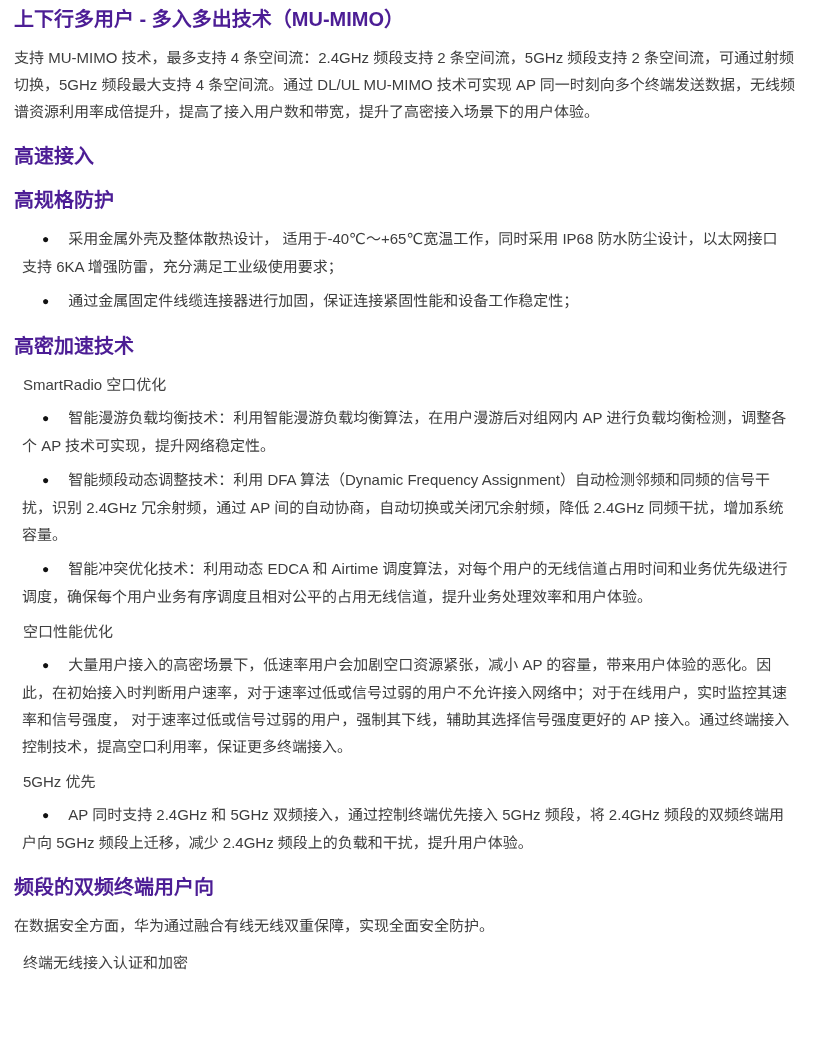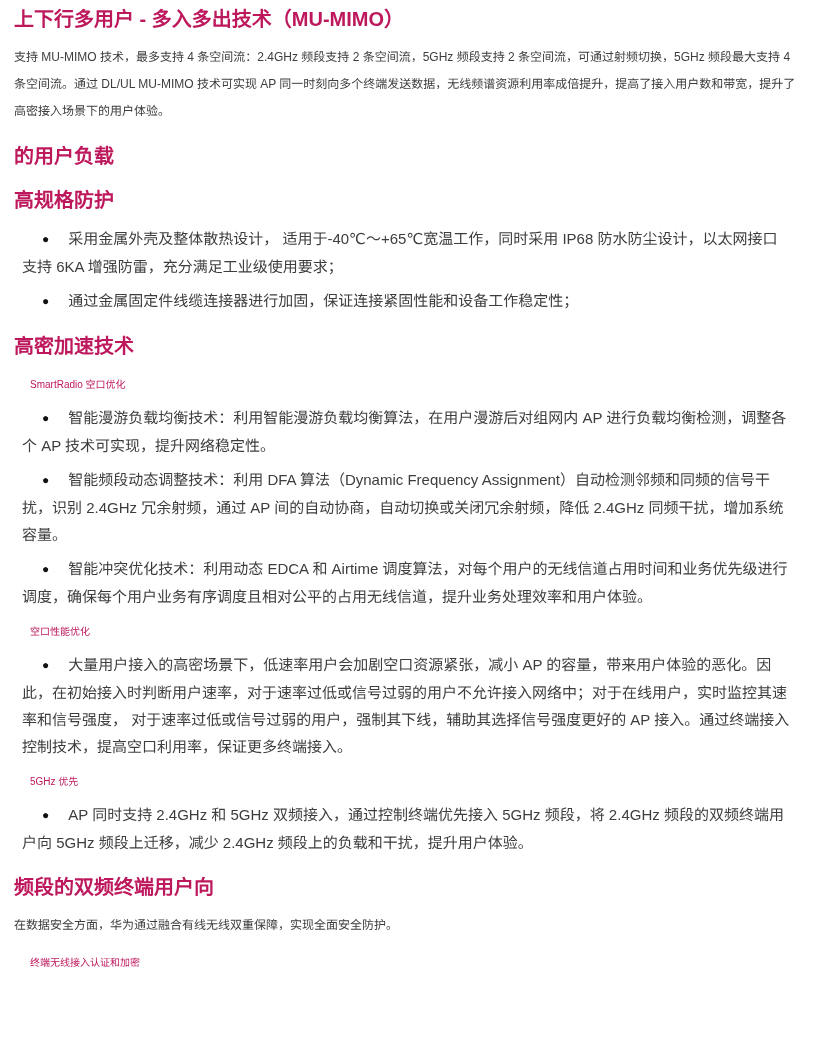--- a/index.html
+++ b/index.html
@@ -18,38 +18,38 @@
     box-sizing: border-box;
     width: 815px;
     height: 1047px;
     padding: 6px 15px 0 14px;
     overflow: hidden;
   }
   .section-heading {
     font-size: 20px;
     line-height: 26px;
     font-weight: bold;
-    color: #be185d;
+    color: #4c1d95;
     margin: 18px 0 12px;
   }
   .section:first-child .section-heading {
     margin-top: 0;
   }
   .body-paragraph {
-    font-size: 12px;
+    font-size: 15px;
     line-height: 27px;
     margin: 0 0 10px;
     color: #3d3d3d;
   }
   .sub-heading {
-    font-size: 10px;
+    font-size: 15px;
     line-height: 27px;
     font-weight: normal;
-    color: #be185d;
-    margin: 8px 16px 6px;
+    color: #404040;
+    margin: 8px 9px 6px;
   }
   .bullet {
     font-size: 15px;
     line-height: 27px;
     margin: 0 8px 7px;
     text-indent: 20px;
     color: #3d3d3d;
   }
   .bullet .dot {
     font-size: 12px;
@@ -62,21 +62,21 @@
 <body>
 
 <div class="page">
 
   <div class="section">
     <h1 class="section-heading">上下行多用户 - 多入多出技术（MU-MIMO）</h1>
     <p class="body-paragraph">支持 MU-MIMO 技术，最多支持 4 条空间流：2.4GHz 频段支持 2 条空间流，5GHz 频段支持 2 条空间流，可通过射频切换，5GHz 频段最大支持 4 条空间流。通过 DL/UL MU-MIMO 技术可实现 AP 同一时刻向多个终端发送数据，无线频谱资源利用率成倍提升，提高了接入用户数和带宽，提升了高密接入场景下的用户体验。</p>
   </div>
 
   <div class="section">
-    <h1 class="section-heading">的用户负载</h1>
+    <h1 class="section-heading">高速接入</h1>
   </div>
 
   <div class="section">
     <h1 class="section-heading">高规格防护</h1>
     <p class="bullet"><span class="dot">●</span><span>采用金属外壳及整体散热设计， 适用于-40℃～+65℃宽温工作，同时采用 IP68 防水防尘设计，以太网接口支持 6KA 增强防雷，充分满足工业级使用要求；</span></p>
     <p class="bullet"><span class="dot">●</span><span>通过金属固定件线缆连接器进行加固，保证连接紧固性能和设备工作稳定性；</span></p>
   </div>
 
   <div class="section">
     <h1 class="section-heading">高密加速技术</h1>

